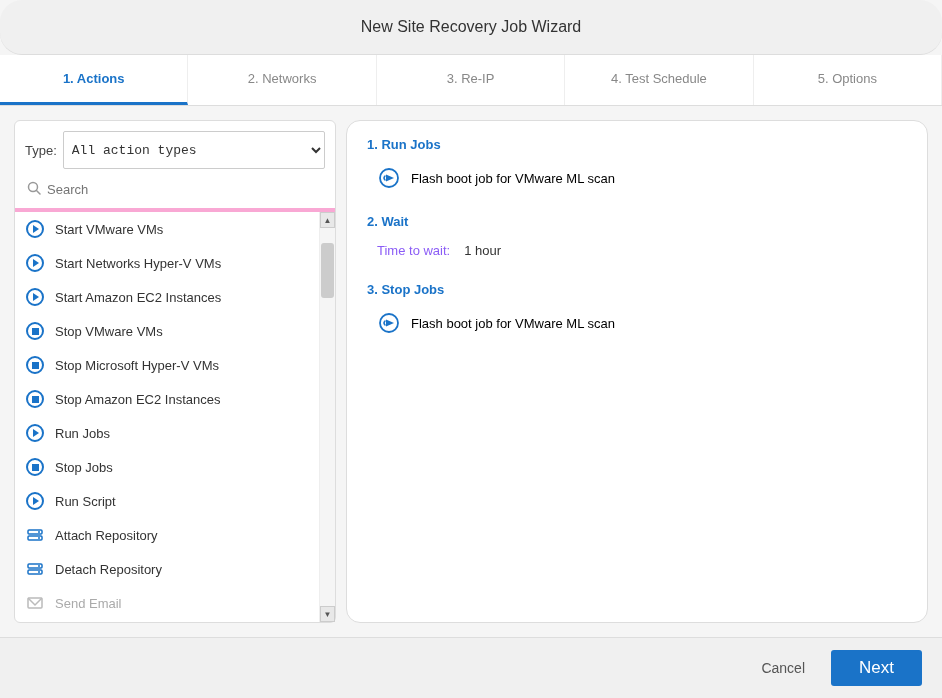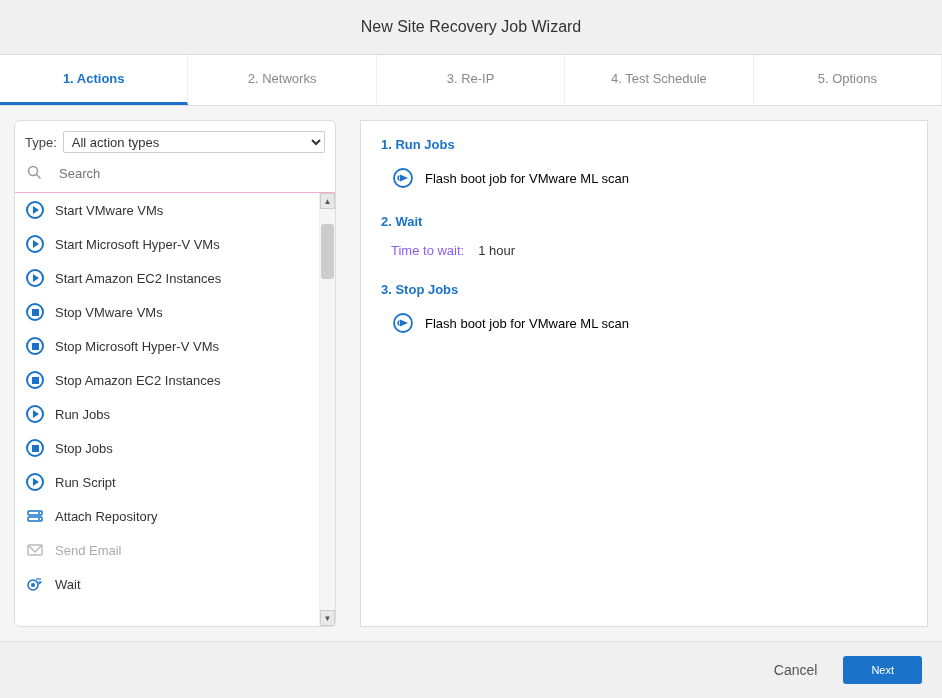--- a/index.html
+++ b/index.html
@@ -21,20 +21,21 @@
     }
 
     .wizard-header {
       background: #f0f0f0;
       padding: 18px;
       text-align: center;
       font-size: 16px;
       font-weight: 500;
       color: #333;
       border-bottom: 1px solid #ddd;
+      border-radius: 22px;
     }
 
     .wizard-steps {
       display: flex;
       background: #fff;
       border-bottom: 1px solid #ddd;
       padding: 0;
     }
 
     .wizard-step {
@@ -80,35 +81,36 @@
     }
 
     .type-label {
       font-size: 13px;
       color: #444;
       white-space: nowrap;
     }
 
     .type-select {
       flex: 1;
-      height: 22px;
+      height: 38px;
       border: 1px solid #ccc;
       border-radius: 2px;
       font-size: 13px;
       color: #333;
       padding: 0 4px;
       background: #fff;
+      font-family: Liberation Mono, monospace;
     }
 
     .search-row {
       padding: 4px 10px 8px 10px;
       display: flex;
       align-items: center;
-      border-bottom: 1px solid #f9a8d4;
-      gap: 16px;
+      border-bottom: 4px solid #f9a8d4;
+      gap: 4px;
     }
 
     .search-icon-wrap {
       color: #999;
       font-size: 14px;
       padding: 2px;
     }
 
     .search-input {
       flex: 1;
@@ -193,22 +195,22 @@
       content: '';
       width: 7px;
       height: 7px;
       background: #1a73c8;
     }
 
     .right-panel {
       flex: 1;
       background: #fff;
       border: 1px solid #ddd;
-      margin-left: 24px;
-      border-radius: 0;
+      margin-left: 10px;
+      border-radius: 14px;
       overflow-y: auto;
       padding: 16px 20px;
     }
 
     .action-section {
       margin-bottom: 20px;
     }
 
     .section-title {
       color: #1a73c8;
@@ -265,21 +267,21 @@
       font-size: 14px;
       padding: 8px 16px;
       cursor: pointer;
       border-radius: 3px;
     }
 
     .btn-next {
       background: #1a73c8;
       color: #fff;
       border: none;
-      font-size: 11px;
+      font-size: 17px;
       padding: 8px 28px;
       cursor: pointer;
       border-radius: 3px;
       font-weight: 500;
     }
 
     .scrollbar-custom {
       display: flex;
       flex-direction: column;
       width: 16px;
@@ -356,21 +358,21 @@
           <div class="list-item">
             <span class="item-icon">
                 <span class="icon-play"></span>
               </span>
             <span>Start VMware VMs</span>
           </div>
           <div class="list-item">
             <span class="item-icon">
                 <span class="icon-play"></span>
               </span>
-            <span>Start Microsoft Hyper-V VMs</span>
+            <span>Start Networks Hyper-V VMs</span>
           </div>
           <div class="list-item">
             <span class="item-icon">
                 <span class="icon-play"></span>
               </span>
             <span>Start Amazon EC2 Instances</span>
           </div>
           <div class="list-item">
             <span class="item-icon">
                 <span class="icon-stop"></span>
@@ -410,20 +412,31 @@
           <div class="list-item">
             <span class="item-icon">
               <svg width="18" height="18" viewBox="0 0 18 18" fill="none">
                 <rect x="2" y="4" width="14" height="4" rx="1" stroke="#1a73c8" stroke-width="1.5"></rect>
                 <rect x="2" y="10" width="14" height="4" rx="1" stroke="#1a73c8" stroke-width="1.5"></rect>
                 <line x1="13" y1="6" x2="13" y2="6" stroke="#1a73c8" stroke-width="2" stroke-linecap="round"></line>
                 <line x1="13" y1="12" x2="13" y2="12" stroke="#1a73c8" stroke-width="2" stroke-linecap="round"></line>
               </svg>
             </span>
             <span>Attach Repository</span>
+          </div>
+          <div class="list-item">
+            <span class="item-icon">
+              <svg width="18" height="18" viewBox="0 0 18 18" fill="none">
+                <rect x="2" y="4" width="14" height="4" rx="1" stroke="#1a73c8" stroke-width="1.5"></rect>
+                <rect x="2" y="10" width="14" height="4" rx="1" stroke="#1a73c8" stroke-width="1.5"></rect>
+                <line x1="13" y1="6" x2="13" y2="6" stroke="#1a73c8" stroke-width="2" stroke-linecap="round"></line>
+                <line x1="13" y1="12" x2="13" y2="12" stroke="#1a73c8" stroke-width="2" stroke-linecap="round"></line>
+              </svg>
+            </span>
+            <span>Detach Repository</span>
           </div>
           <div class="list-item disabled">
             <span class="item-icon">
               <svg width="18" height="18" viewBox="0 0 18 18" fill="none">
                 <rect x="2" y="4" width="14" height="10" rx="1" stroke="#bbb" stroke-width="1.5"></rect>
                 <polyline points="2,4 9,11 16,4" stroke="#bbb" stroke-width="1.5" fill="none"></polyline>
               </svg>
             </span>
             <span>Send Email</span>
           </div>

